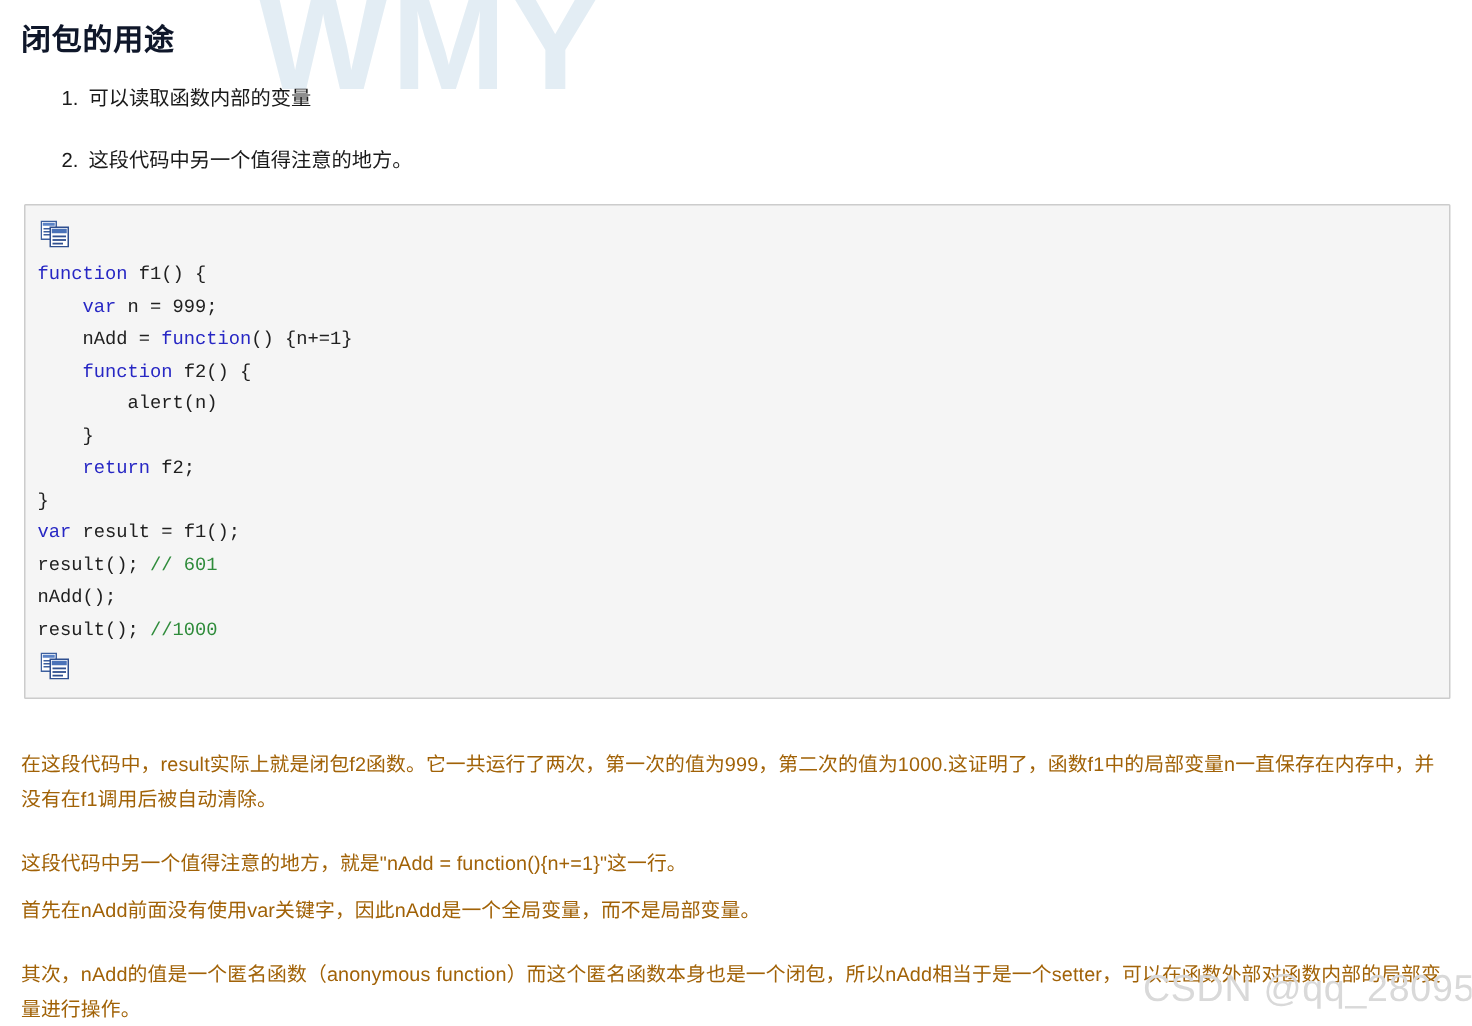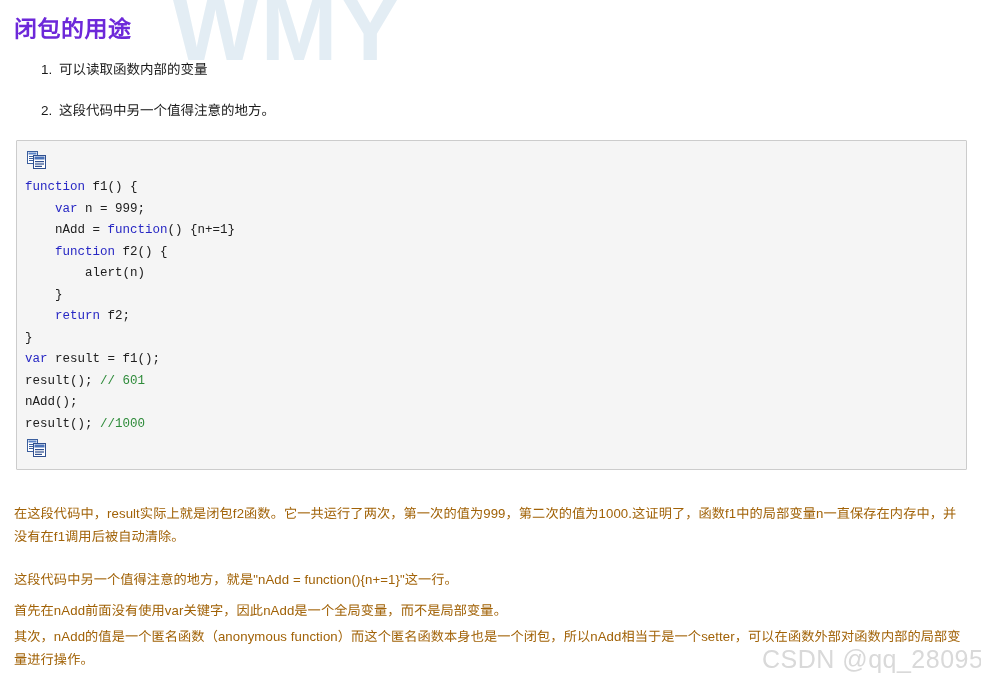--- a/index.html
+++ b/index.html
@@ -51,23 +51,23 @@
   .page {
     position: relative;
     z-index: 1;
     padding: 0 14px;
   }
 
   
   .article-title {
     margin: 0;
     padding-top: 13px;
-    font-size: 23px;
+    font-size: 20px;
     font-weight: 700;
-    color: #6d28d9;
+    color: #0f172a;
     letter-spacing: .5px;
     line-height: 1.4;
   }
 
   
   ol.points {
     margin: 14px 0 10px 0;
     padding-left: 42px;
     list-style: decimal;
   }
@@ -116,21 +116,21 @@
   
   .body-text { margin-top: 32px; }
   .body-text p {
     margin: 0 0 20px 0;
     font-size: 13.2px;
     line-height: 23px;
     color: #a16207;
     letter-spacing: .1px;
   }
   .body-text p.tight { margin-bottom: 8px; }
-  .body-text p.tight2 { margin-bottom: 3px; }
+  .body-text p.tight2 { margin-bottom: 20px; }
 </style>
 </head>
 <body>
 
 <div class="wm-top">WMY</div>
 
 <div class="page">
 
   <h1 class="article-title">闭包的用途</h1>
 

